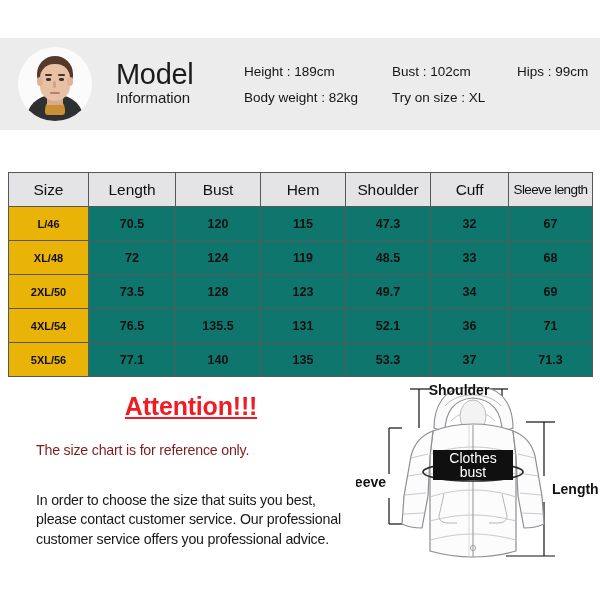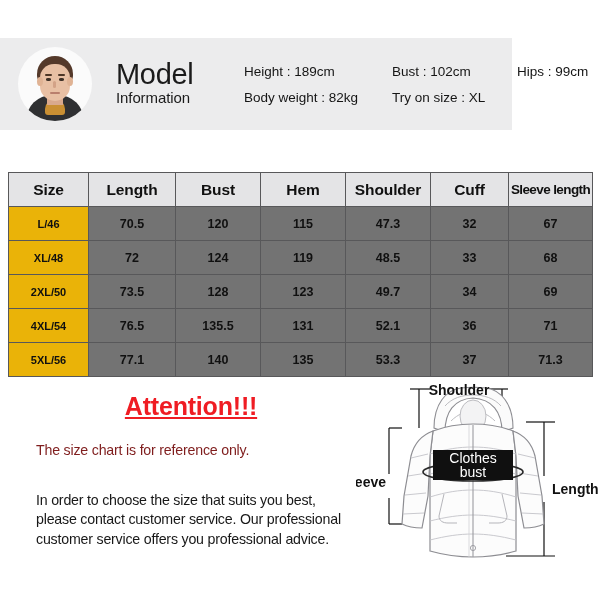--- a/index.html
+++ b/index.html
@@ -14,21 +14,21 @@
     position: relative;
     overflow: hidden;
     -webkit-font-smoothing: antialiased;
   }
 
   
   .model-band {
     position: absolute;
     left: 0;
     top: 38px;
-    width: 512px;
+    width: 600px;
     height: 92px;
     background: #ececed;
     display: flex;
     align-items: center;
   }
   .avatar {
     width: 74px;
     height: 74px;
     margin-left: 18px;
     border-radius: 50%;
@@ -173,29 +173,29 @@
   .size-table th, .size-table td {
     border: 1px solid #58585a;
     height: 33px;
     text-align: center;
     padding: 0;
     color: #101010;
   }
   .size-table thead th {
     background: #e4e4e6;
     font-size: 15.5px;
-    font-weight: bold;
+    font-weight: normal;
     letter-spacing: -0.1px;
   }
   .size-table thead th.narrow {
     font-size: 13.5px;
     letter-spacing: -0.6px;
   }
   .size-table tbody td {
-    background: #737373;
+    background: #0f766e;
     font-weight: bold;
     font-size: 12.5px;
   }
   .size-table tbody td.size-cell {
     background: #eab308;
     font-size: 11px;
   }
 
   
   .attention-block {

